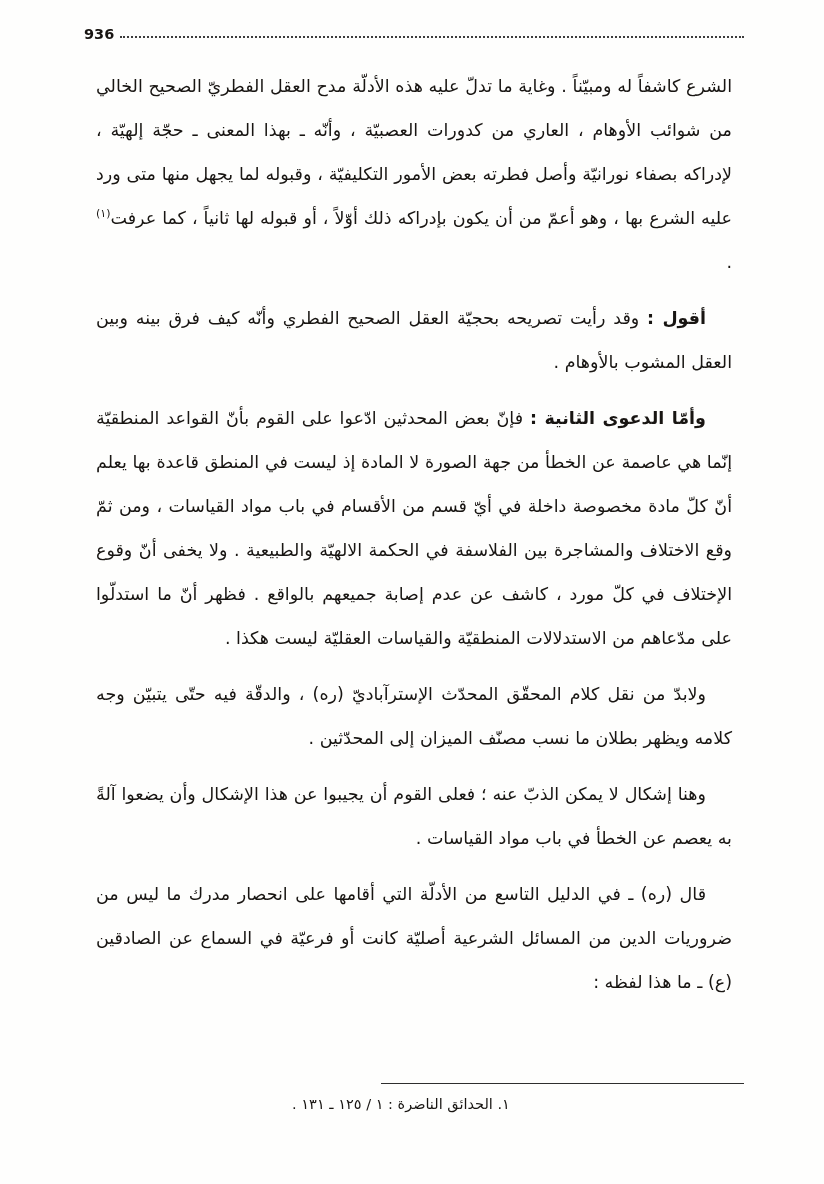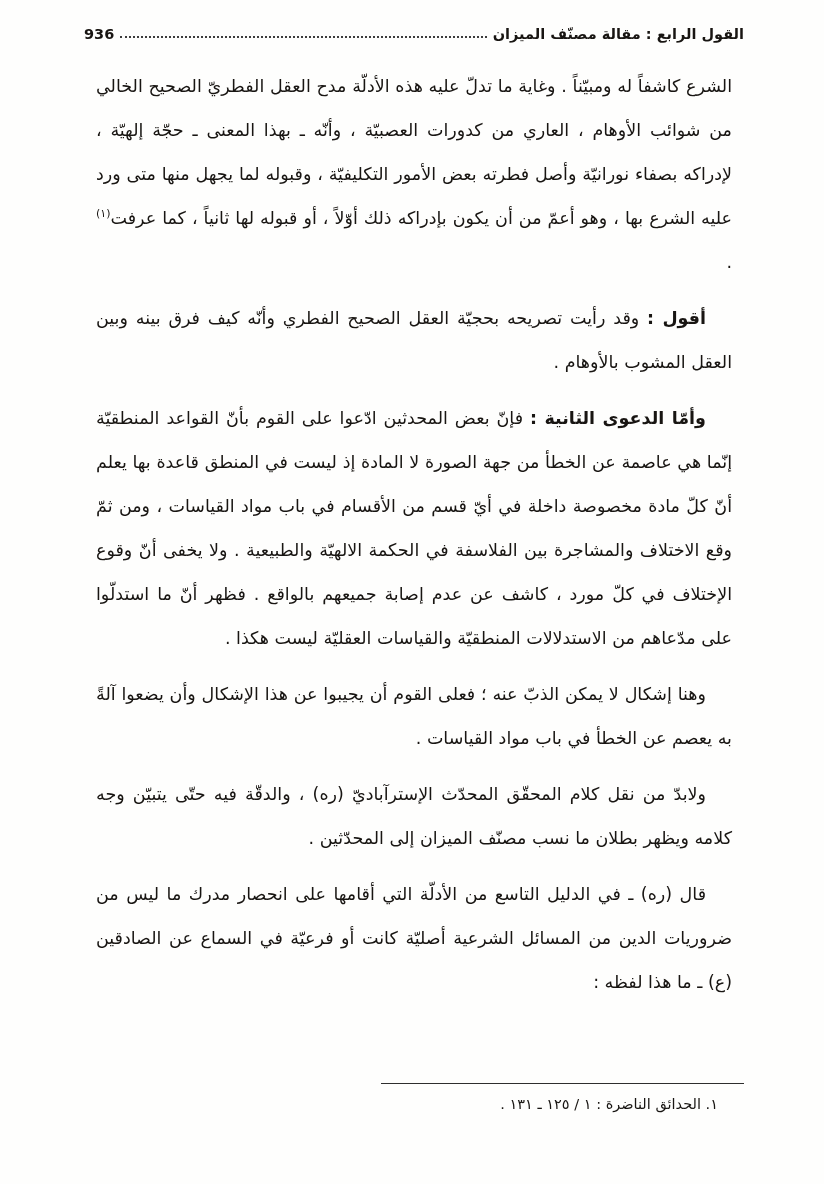--- a/index.html
+++ b/index.html
@@ -57,44 +57,44 @@
   }
   .footnote-rule {
     width: 55%;
     border-top: 1.5px solid #2e2e2e;
     margin-bottom: 12px;
   }
   .footnote-text {
     font-size: 14.5px;
     padding-right: 26px;
     direction: rtl;
+    text-align: center;
   }
 </style>
 </head>
 <body>
 
 <div class="page">
 
   <header class="page-header">
-    <span class="header-title">القول الرابع : مقالة مصنّف الميزان</span>
     <span class="header-dots"></span>
     <span class="header-page-number">936</span>
   </header>
 
   <main class="body-text">
 
     <p class="para no-indent"><span>الشرع كاشفاً له ومبيّناً . وغاية ما تدلّ عليه هذه الأدلّة مدح العقل الفطريّ الصحيح الخالي من شوائب الأوهام ، العاري من كدورات العصبيّة ، وأنّه ـ بهذا المعنى ـ حجّة إلهيّة ، لإدراكه بصفاء نورانيّة وأصل فطرته بعض الأمور التكليفيّة ، وقبوله لما يجهل منها متى ورد عليه الشرع بها ، وهو أعمّ من أن يكون بإدراكه ذلك أوّلاً ، أو قبوله لها ثانياً ، كما عرفت</span><sup class="fn-marker">(١)</sup><span> .</span></p>
 
     <p class="para"><span class="lead">أقول :</span><span> وقد رأيت تصريحه بحجيّة العقل الصحيح الفطري وأنّه كيف فرق بينه وبين العقل المشوب بالأوهام .</span></p>
 
     <p class="para"><span class="lead">وأمّا الدعوى الثانية :</span><span> فإنّ بعض المحدثين ادّعوا على القوم بأنّ القواعد المنطقيّة إنّما هي عاصمة عن الخطأ من جهة الصورة لا المادة إذ ليست في المنطق قاعدة بها يعلم أنّ كلّ مادة مخصوصة داخلة في أيّ قسم من الأقسام في باب مواد القياسات ، ومن ثمّ وقع الاختلاف والمشاجرة بين الفلاسفة في الحكمة الالهيّة والطبيعية . ولا يخفى أنّ وقوع الإختلاف في كلّ مورد ، كاشف عن عدم إصابة جميعهم بالواقع . فظهر أنّ ما استدلّوا على مدّعاهم من الاستدلالات المنطقيّة والقياسات العقليّة ليست هكذا .</span></p>
 
+    <p class="para"><span>ولابدّ من نقل كلام المحقّق المحدّث الإسترآباديّ (ره) ، والدقّة فيه حتّى يتبيّن وجه كلامه ويظهر بطلان ما نسب مصنّف الميزان إلى المحدّثين .</span></p>
+
     <p class="para"><span>وهنا إشكال لا يمكن الذبّ عنه ؛ فعلى القوم أن يجيبوا عن هذا الإشكال وأن يضعوا آلةً به يعصم عن الخطأ في باب مواد القياسات .</span></p>
-
-    <p class="para"><span>ولابدّ من نقل كلام المحقّق المحدّث الإسترآباديّ (ره) ، والدقّة فيه حتّى يتبيّن وجه كلامه ويظهر بطلان ما نسب مصنّف الميزان إلى المحدّثين .</span></p>
 
     <p class="para"><span>قال (ره) ـ في الدليل التاسع من الأدلّة التي أقامها على انحصار مدرك ما ليس من ضروريات الدين من المسائل الشرعية أصليّة كانت أو فرعيّة في السماع عن الصادقين (ع) ـ ما هذا لفظه :</span></p>
 
   </main>
 
   <footer class="footnote">
     <div class="footnote-rule"></div>
     <div class="footnote-text">١. الحدائق الناضرة : ١ / ١٢٥ ـ ١٣١ .</div>
   </footer>
 

